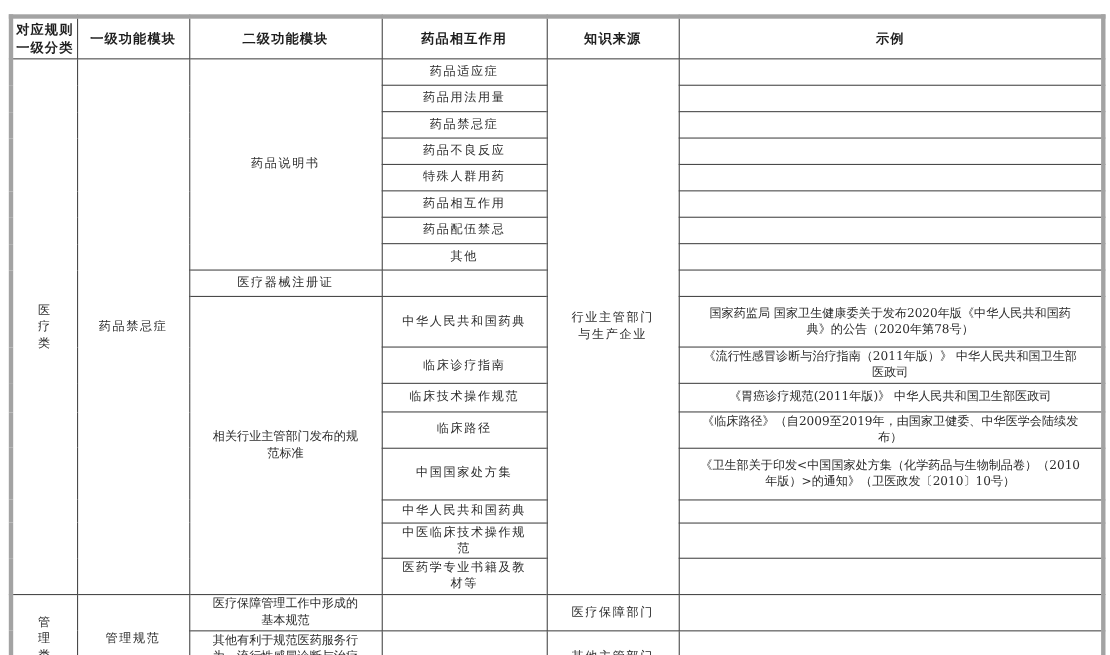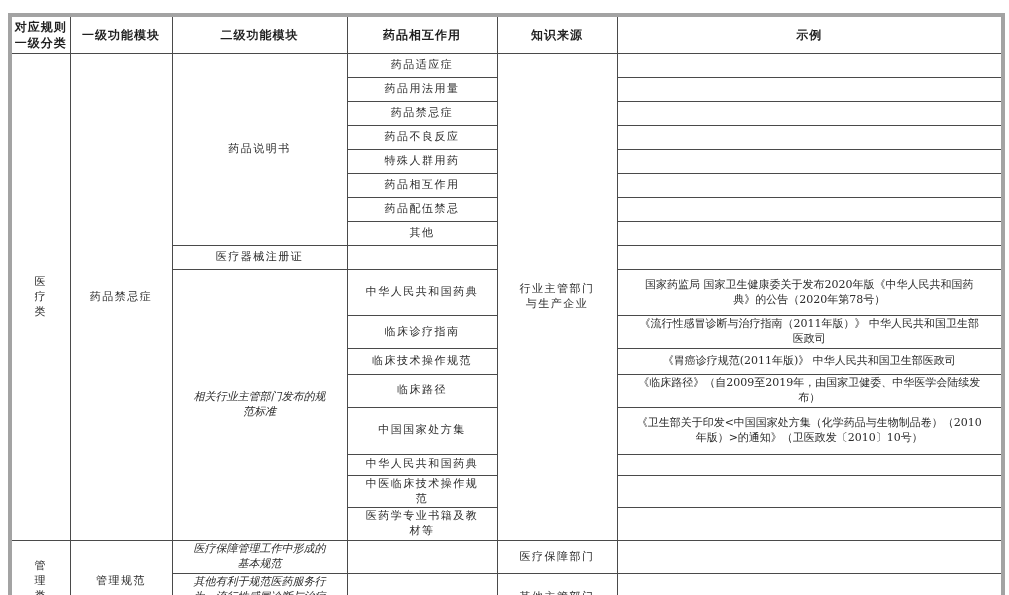--- a/index.html
+++ b/index.html
@@ -32,21 +32,21 @@
   }
   .doc-table th {
     font-family: "DejaVu Sans", "Liberation Sans", sans-serif;
     font-weight: bold;
     font-size: 12px;
     letter-spacing: 1px;
     color: #1f1f1f;
     padding: 2px 2px;
   }
   .spaced { letter-spacing: 1.5px; }
-  .left { text-align: left; font-style: italic; }
+  .left { text-align: left; }
   .example-cell { text-align: left; padding: 2px 5px; }
   
   .hh  { height: 34px; }
   .h24 { height: 24px; }
   .h46 { height: 46px; }
   .h28 { height: 28px; }
   .h26 { height: 26px; }
   .h25 { height: 25px; }
   .h47 { height: 47px; }
   .h21 { height: 21px; }

